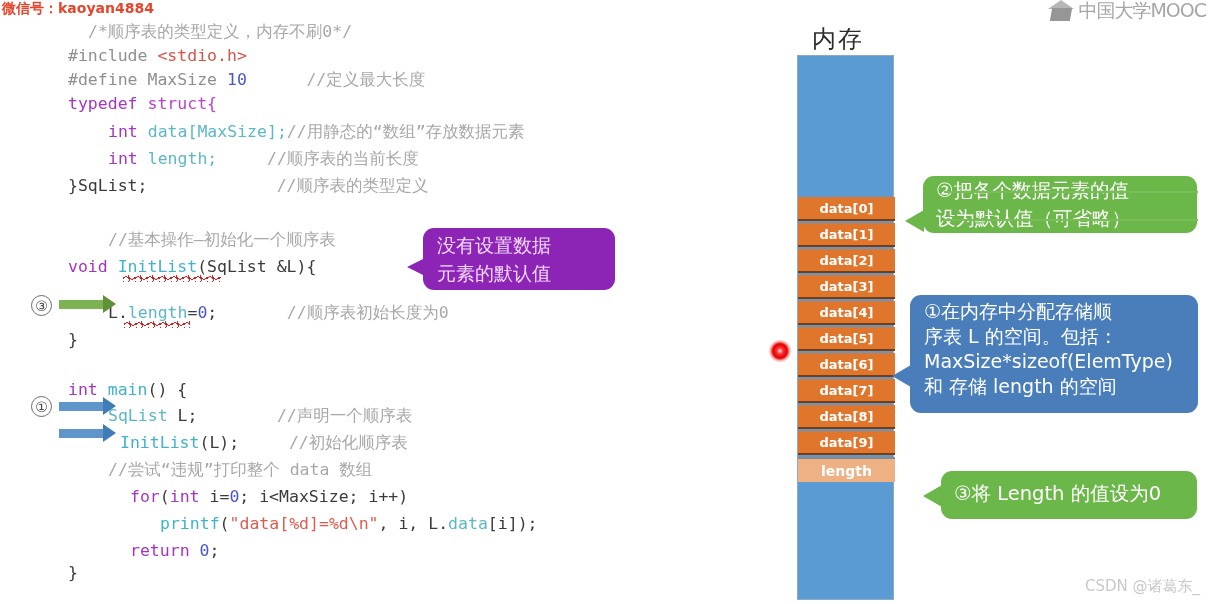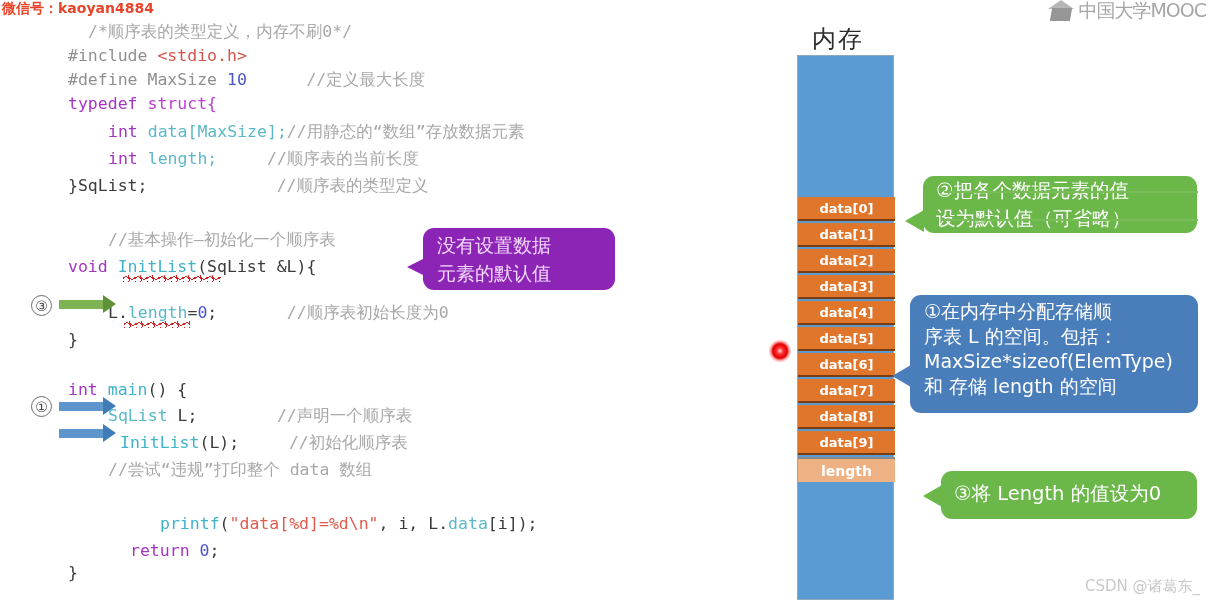--- a/index.html
+++ b/index.html
@@ -290,20 +290,21 @@
   <div class="code-line" style="left:68px; top:312px;"><span class="plain">}</span></div>
 
   <div class="code-line" style="left:68px; top:362px;"><span class="kw">int</span><span class="plain"> </span><span class="fn">main</span><span class="plain">() {</span></div>
 
   <div class="code-line" style="left:108px; top:388px;"><span class="type">SqList</span><span class="plain"> L;</span><span class="plain">        </span><span class="cmt">//声明一个顺序表</span></div>
 
   <div class="code-line" style="left:108px; top:415px;margin-left:12px;"><span class="fn">InitList</span><span class="plain">(L);</span><span class="plain">     </span><span class="cmt">//初始化顺序表</span></div>
 
   <div class="code-line" style="left:108px; top:442px;"><span class="cmt">//尝试“违规”打印整个 data 数组</span></div>
 
+  <div class="code-line" style="left:130px; top:469px;"><span class="kw">for</span><span class="plain">(</span><span class="kw">int</span><span class="plain"> i=</span><span class="num">0</span><span class="plain">; i&lt;MaxSize; i++)</span></div>
 
   <div class="code-line" style="left:160px; top:496px;"><span class="fn">printf</span><span class="plain">(</span><span class="str">"data[%d]=%d\n"</span><span class="plain">, i, L.</span><span class="type">data</span><span class="plain">[i]);</span></div>
 
   <div class="code-line" style="left:130px; top:523px;"><span class="kw">return</span><span class="plain"> </span><span class="num">0</span><span class="plain">;</span></div>
 
   <div class="code-line" style="left:68px; top:545px;"><span class="plain">}</span></div>
 </div>
 
 <div class="step-circle" style="left:31px; top:295px;">③</div>
 <div class="block-arrow arrow-green" style="left:59px; top:297px; width:57px;">

